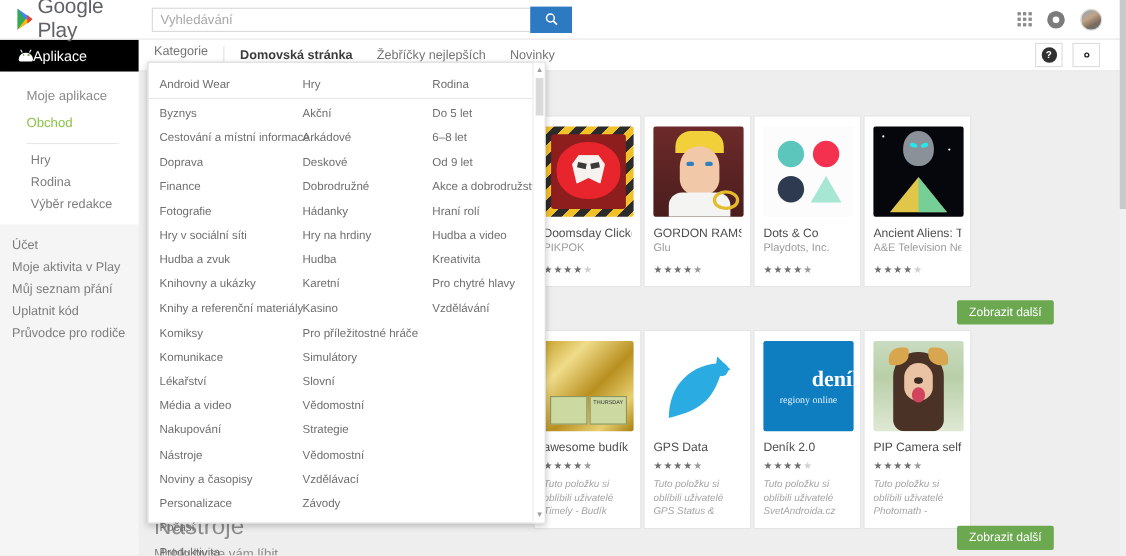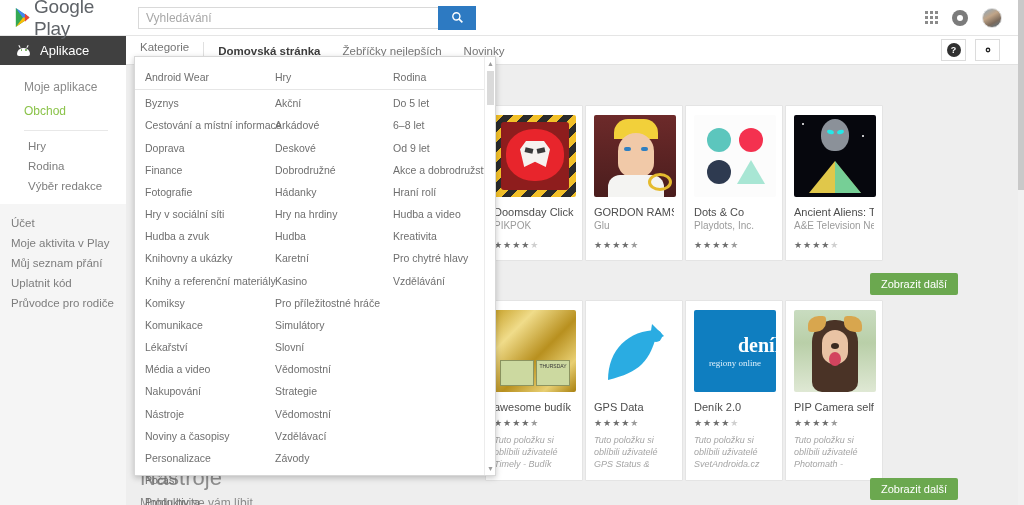--- a/index.html
+++ b/index.html
@@ -19,21 +19,21 @@
     position: absolute; top: 0; left: 0; width: 1018px; height: 36px;
     background: #ffffff;
     display: flex; align-items: center;
     border-bottom: 1px solid #e5e5e5;
     z-index: 40;
   }
   .logo-wrap { display: flex; align-items: center; padding-left: 14px; width: 126px; }
   .logo-text { font-size: 19px; color: #5f6368; letter-spacing: -.2px; font-family: "Liberation Sans", sans-serif; }
   .search-wrap { display: flex; align-items: center; margin-left: 12px; }
   .search-input {
-    width: 300px; height: 22px;
+    width: 344px; height: 22px;
     border: 1px solid #d9d9d9; border-right: none;
     padding: 0 7px; font-size: 12px; color: #8b5cf6;
     outline: none; background: #fff;
     font-family: "Liberation Sans", sans-serif;
   }
   .search-input::placeholder { color: #a8a8a8; }
   .search-btn {
     width: 38px; height: 24px; background: #2d7ac2; border: none;
     display: flex; align-items: center; justify-content: center; cursor: pointer;
   }
@@ -53,22 +53,22 @@
     border: 1px solid #dcdcdc;
   }
 
   
   .navbar {
     position: absolute; top: 36px; left: 0; width: 1018px; height: 29px;
     background: #fff; border-bottom: 1px solid #e2e2e2; z-index: 35;
   }
   .appsbtn {
     position: absolute; left: 0; top: 0; width: 126px; height: 29px;
-    background: #404040; color: #fff; display: flex; align-items: center;
-    gap: 10px; padding-left: 17px; cursor: pointer;
+    background: #000000; color: #fff; display: flex; align-items: center;
+    gap: 0; padding-left: 17px; cursor: pointer;
   }
   .droid { width: 13px; height: 11px; position: relative; }
   .droid-body { width: 13px; height: 8px; background: #fff; border-radius: 6px 6px 2px 2px; position: absolute; bottom: 0; }
   .droid-eye { width: 1.5px; height: 1.5px; background: #6ba84f; border-radius: 50%; position: absolute; top: 4px; }
   .droid-ant { width: 1px; height: 3px; background: #fff; position: absolute; top: 0; }
   .appsbtn-label { font-size: 13px; }
   .navlinks {
     position: absolute; left: 140px; top: 0; height: 29px;
     display: flex; align-items: center;
   }

